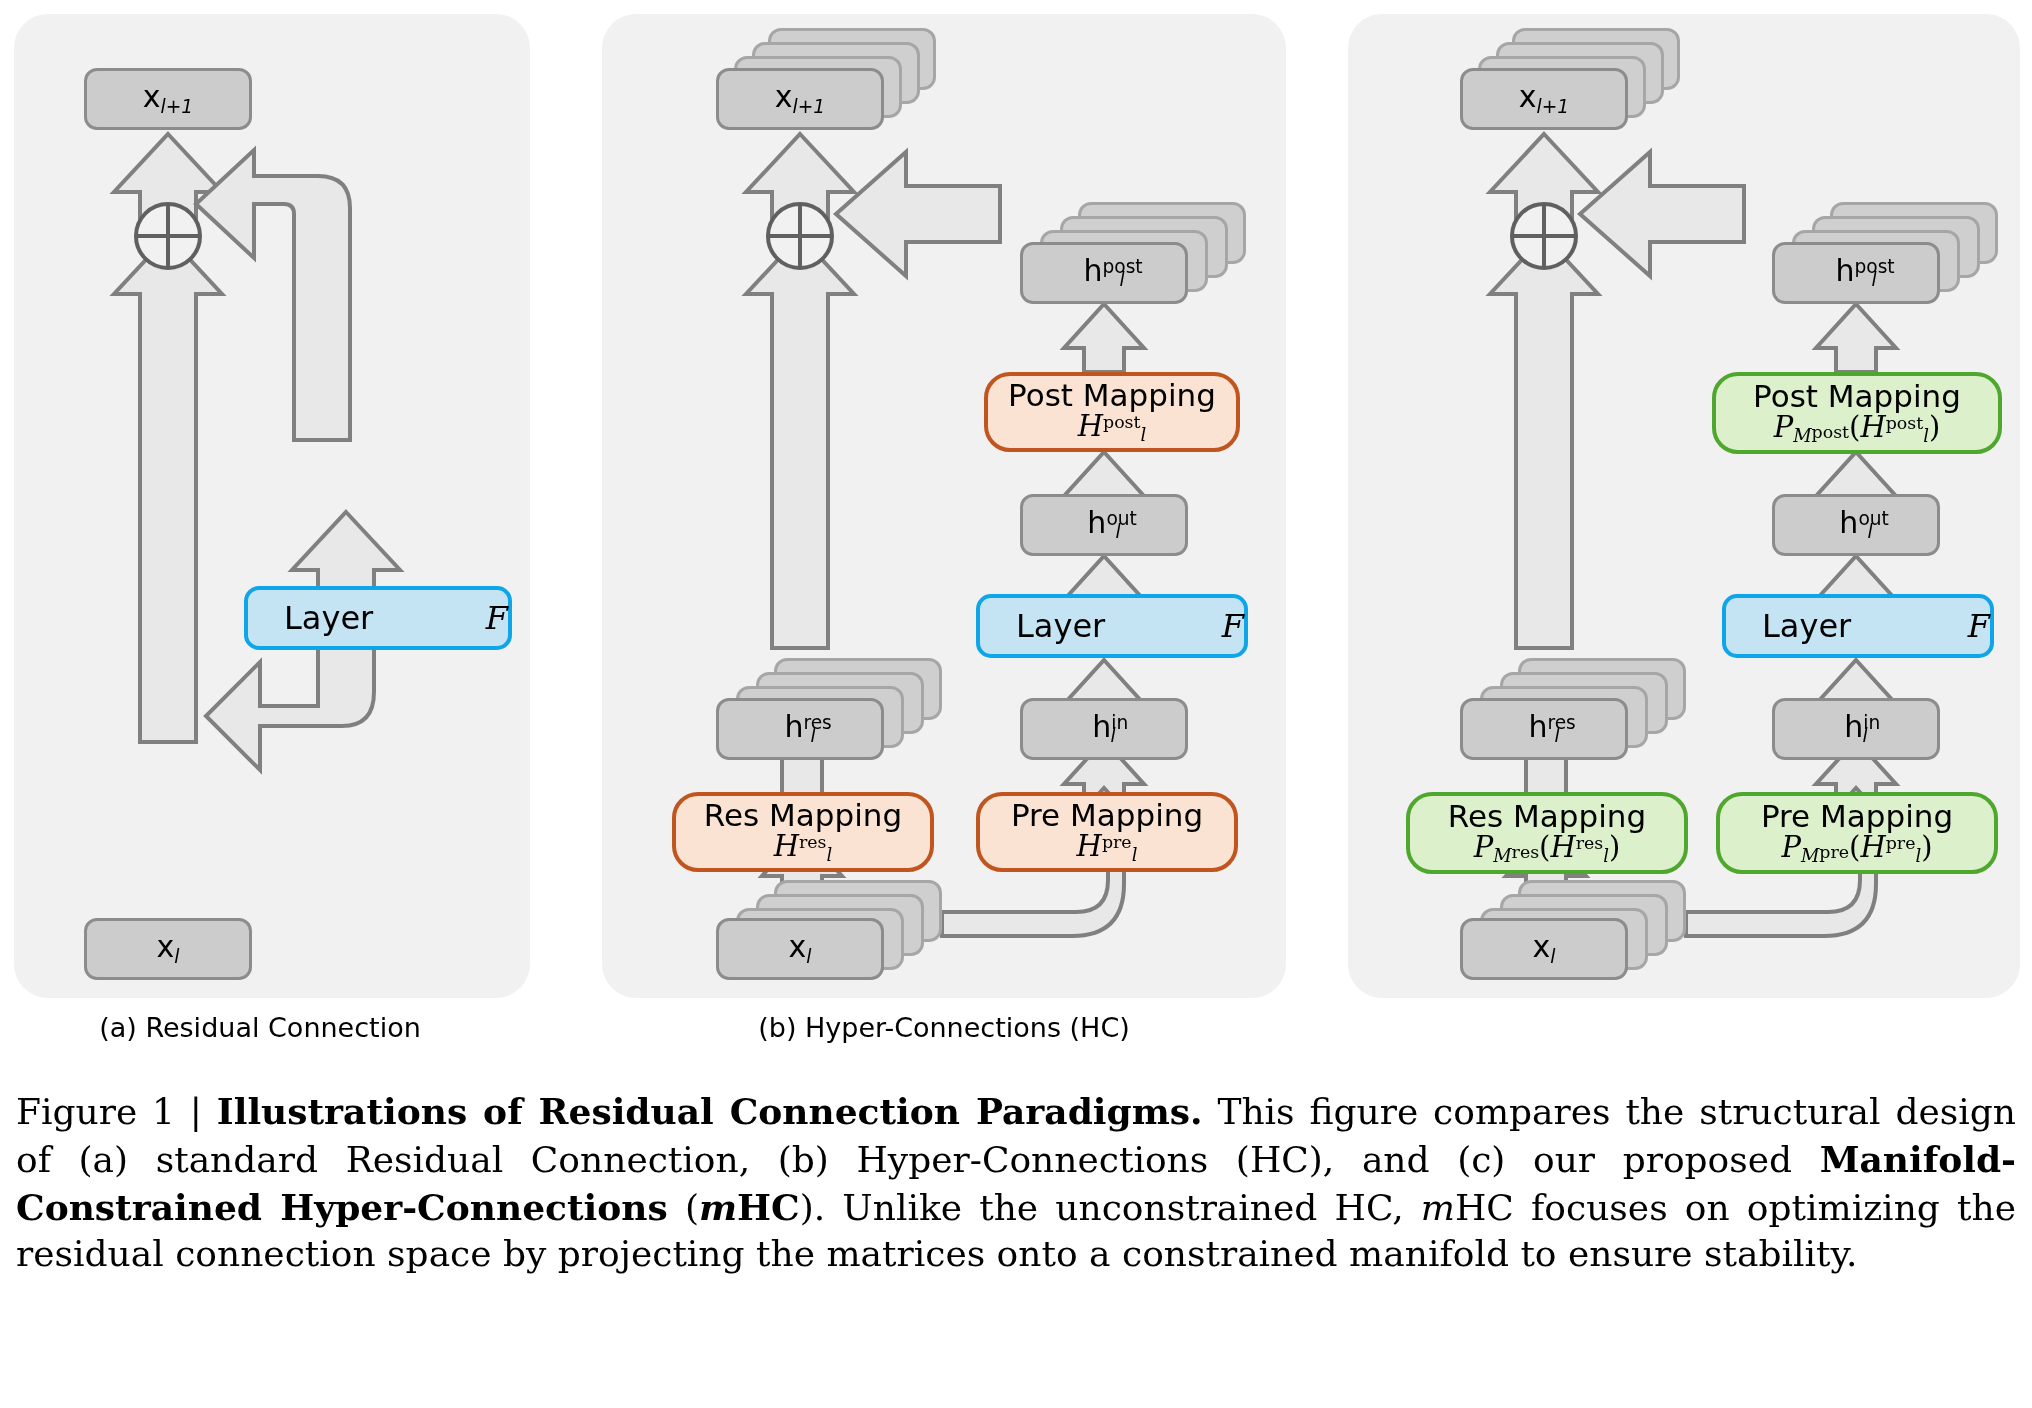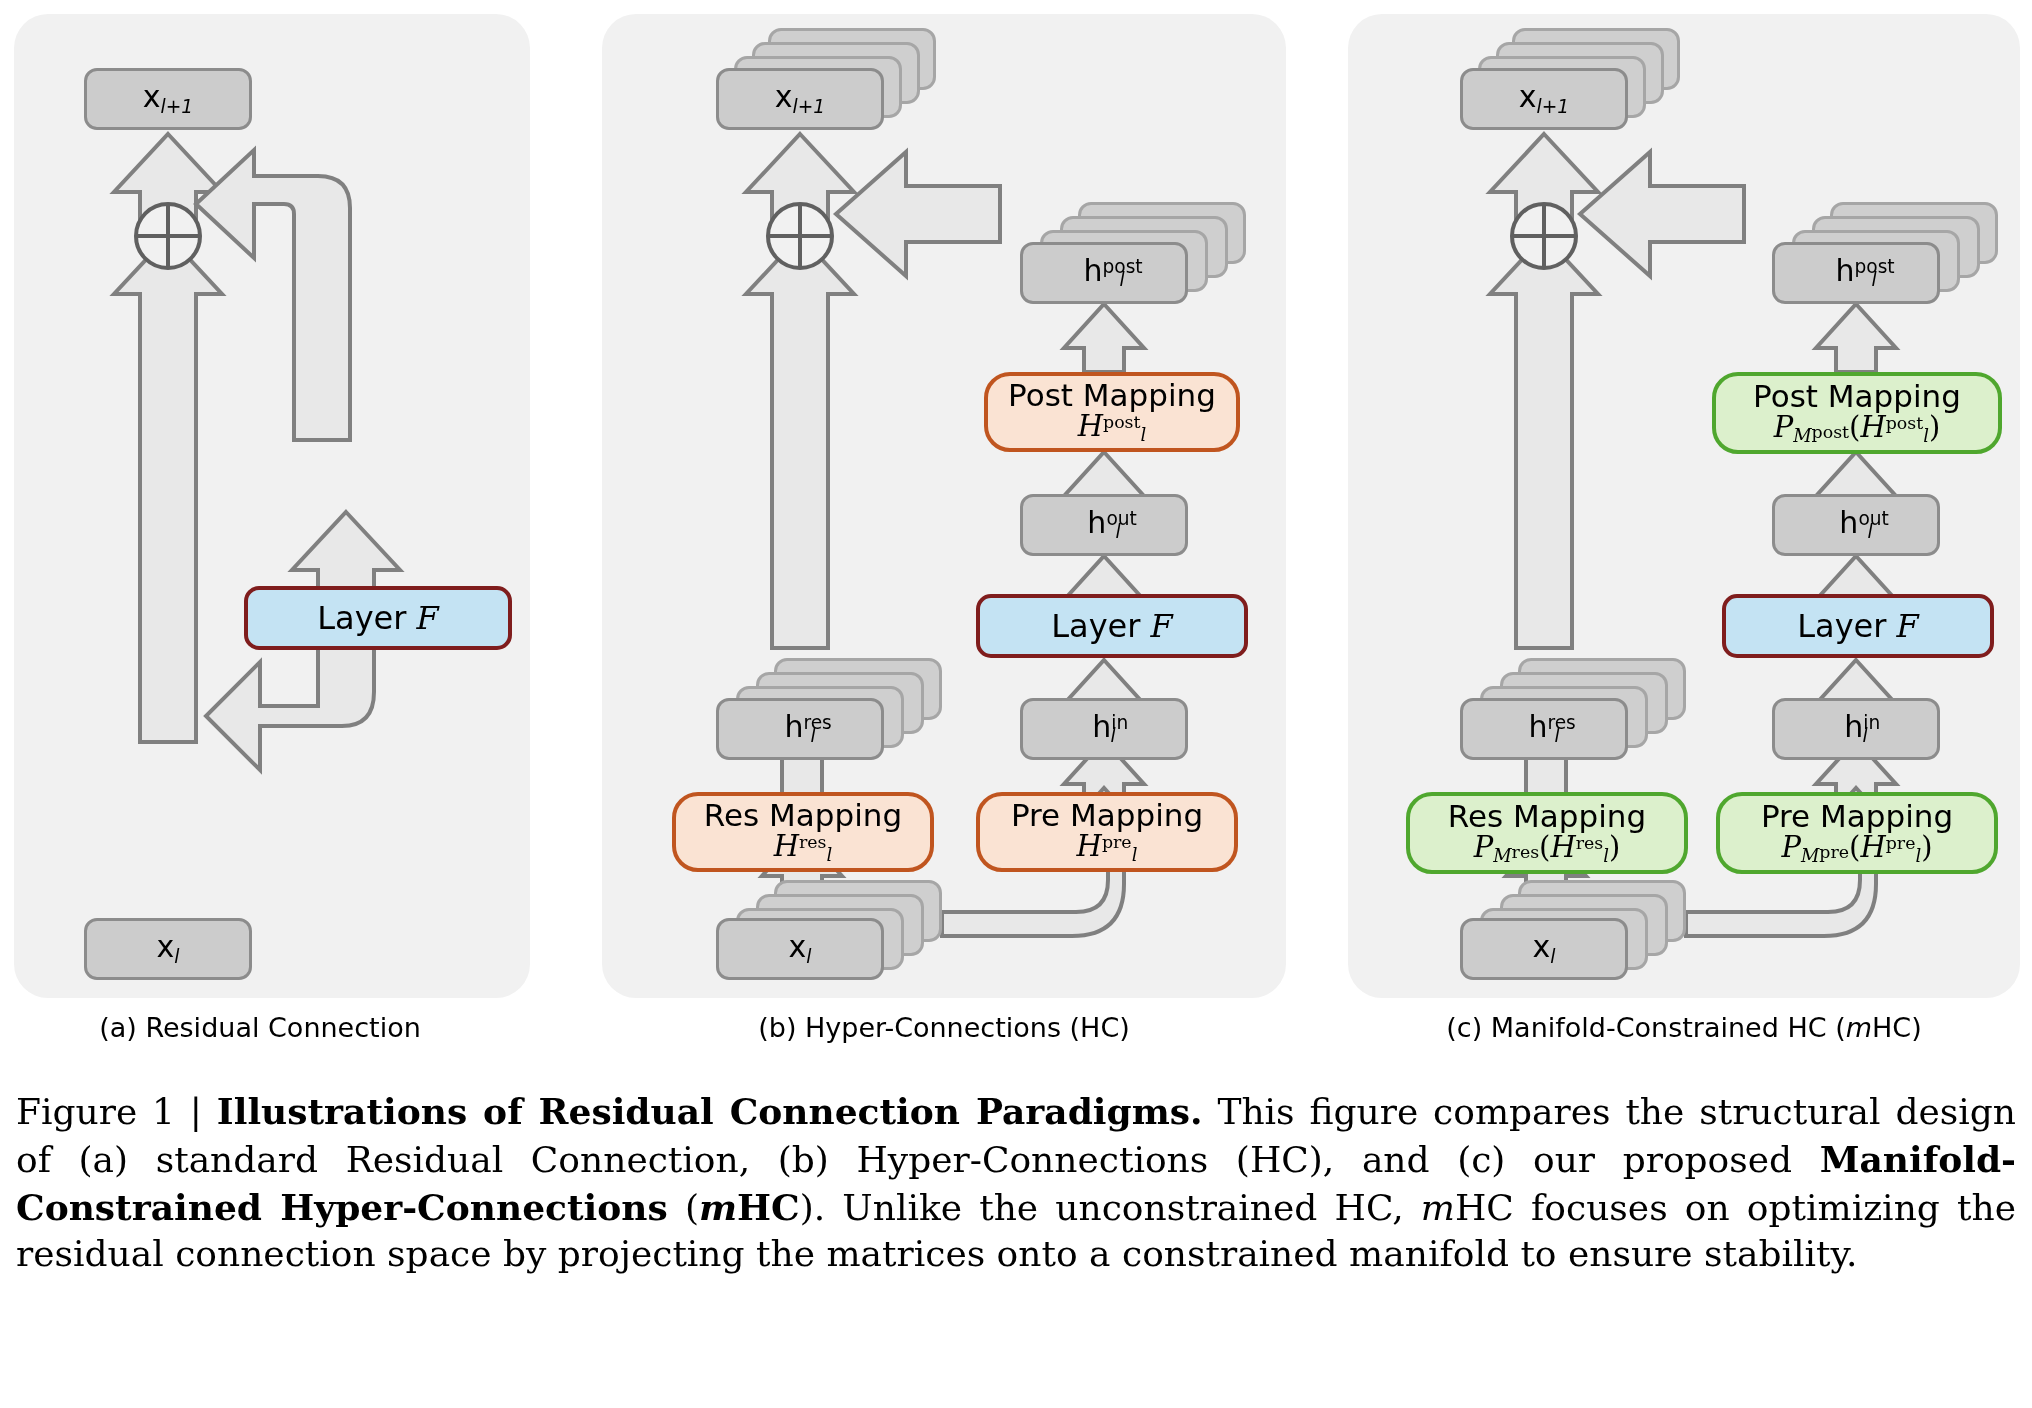--- a/index.html
+++ b/index.html
@@ -33,22 +33,22 @@
 
   
   .map{position:absolute;box-sizing:border-box;display:flex;flex-direction:column;
     align-items:center;justify-content:center;border-radius:26px;z-index:7;text-align:center;}
   .map.orange{border:4px solid #c0551f;background:#fae3d3;}
   .map.green{border:4px solid #4fa72e;background:#dcf0cc;}
   .map .t1{font-size:31px;line-height:1.05;color:#000;font-family:"DejaVu Sans",sans-serif;}
   .map .t2{font-size:29px;line-height:1.1;color:#000;font-family:"DejaVu Serif",serif;}
 
   .layerbox{position:absolute;box-sizing:border-box;display:flex;align-items:center;
-    justify-content:center;border-radius:15px;border:4px solid #7f1d1d;
-    background:#c4e3f3;font-size:32px;color:#000;z-index:7;font-family:"DejaVu Sans",sans-serif;}
+    justify-content:space-between;border-radius:15px;border:4px solid #0ea5e9;
+    background:#c4e3f3;font-size:32px;color:#000;z-index:7;font-family:"DejaVu Sans",sans-serif;padding-left:36px;}
 
   
   .plus{position:absolute;z-index:8;}
 
   
   .conn{position:absolute;left:0;top:0;width:2032px;height:1408px;z-index:3;
     pointer-events:none;overflow:visible;}
 
   
   sub{font-size:0.62em;vertical-align:-0.30em;font-style:italic;}
@@ -281,17 +281,16 @@
 
   <div class="stack" style="left:1460px;top:880px;width:226px;height:110px;">
     <div class="sheet" style="left:58px;top:0px;width:168px;height:62px;"></div>
     <div class="sheet" style="left:40px;top:14px;width:168px;height:62px;"></div>
     <div class="sheet" style="left:20px;top:28px;width:168px;height:62px;"></div>
   </div>
   <div class="node" style="left:1460px;top:918px;width:168px;height:62px;">
     <div class="l1"><span>x</span><sub>l</sub></div>
   </div>
 
-  <div class="panel-caption" id="cap-c">(c) Manifold-Constrained HC (<span class="it">m</span>HC)</div>
 
   <div class="figcap">Figure 1 | <b>Illustrations of Residual Connection Paradigms.</b> This figure compares the structural design of (a) standard Residual Connection, (b) Hyper-Connections (HC), and (c) our proposed <b>Manifold-Constrained Hyper-Connections</b> (<b><i>m</i></b><b>HC</b>). Unlike the unconstrained HC, <i>m</i>HC focuses on optimizing the residual connection space by projecting the matrices onto a constrained manifold to ensure stability.</div>
 
 </div>
 
 </body></html>

